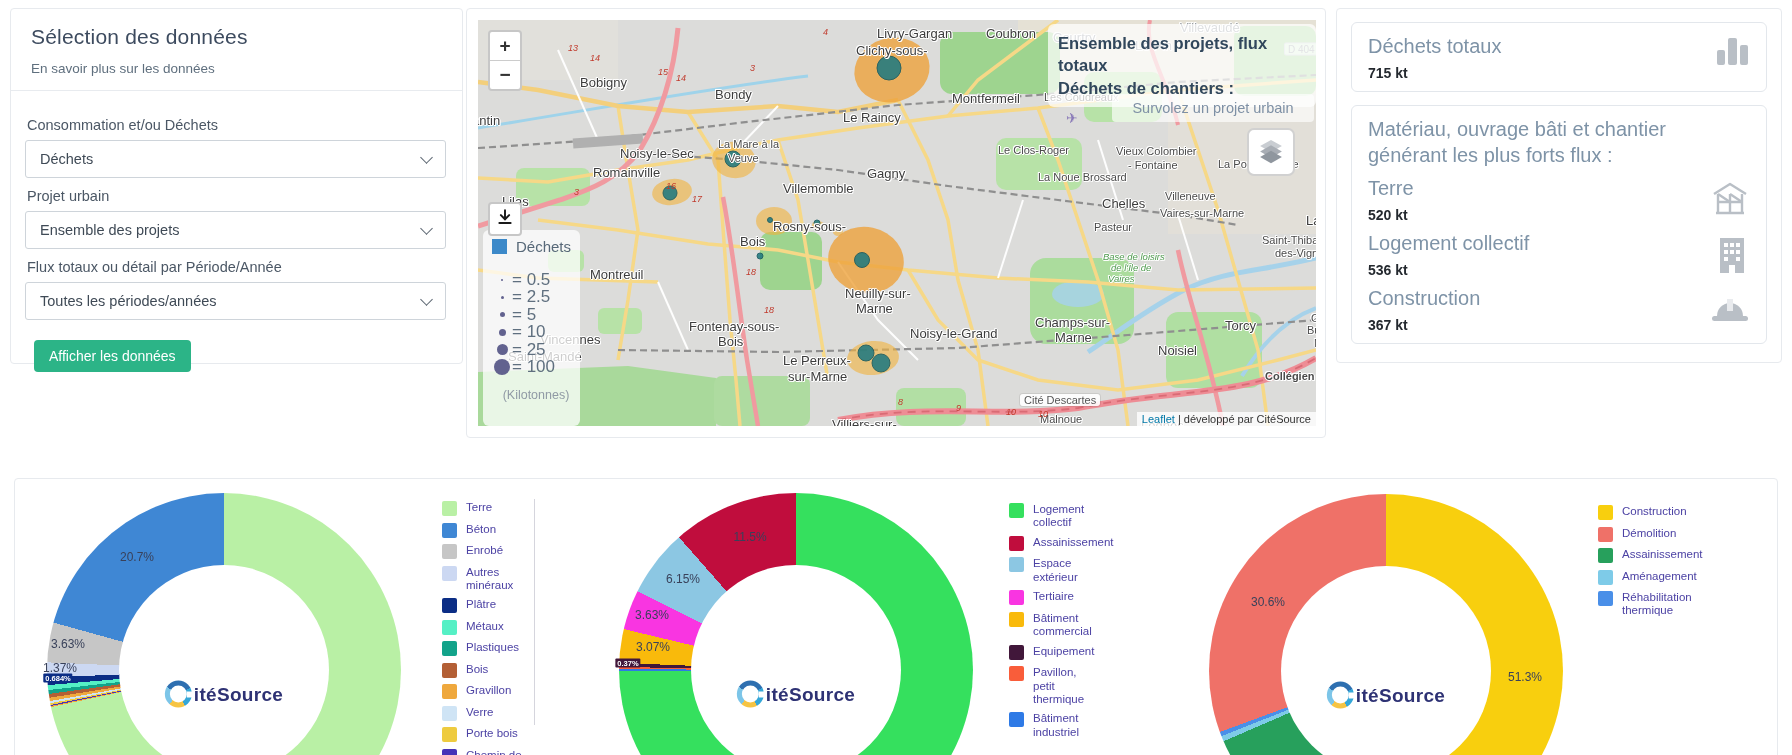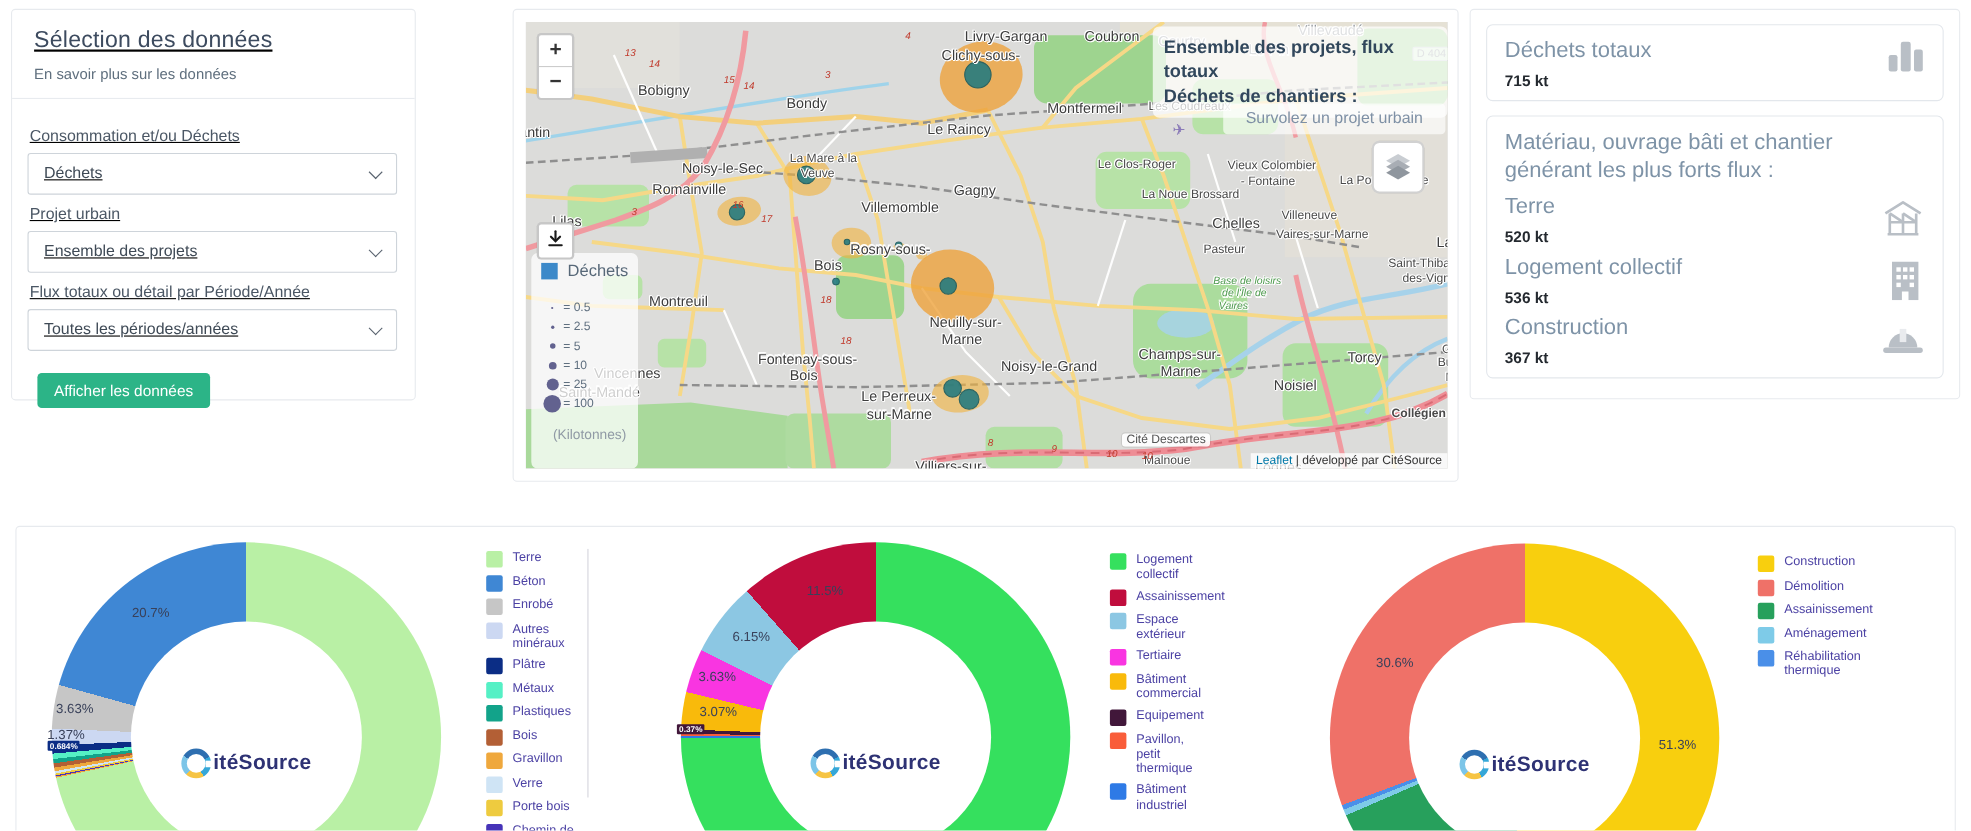--- a/index.html
+++ b/index.html
@@ -1,21 +1,21 @@
 <!DOCTYPE html>
 <html style="--accent-green: #2cb487; --marker-teal: #217a80; --project-yellow: #f2b33c; --leaflet-link-blue: #0078a8; --legend-dot-purple: #62628f; --waste-swatch-blue: #3c89c9;"><head>
 <meta charset="utf-8">
 <style>
   html,body{margin:0;padding:0;width:1792px;height:755px;overflow:hidden;background:#fff;
     font-family:"Liberation Sans",sans-serif;}
   .page{position:relative;width:1792px;height:755px;}
   .card{position:absolute;background:#fff;border:1px solid #e7eaee;border-radius:4px;box-sizing:border-box;}
 
   
-  .left-panel{left:10px;top:8px;width:368px;height:356px;text-decoration:underline;}
+  .left-panel{left:10px;top:8px;width:453px;height:356px;}
   .lp-head{padding:16px 16px 0 20px;}
   .lp-title{font-size:21px;color:#3d4b5f;font-weight:400;margin:0 0 10px 0;letter-spacing:.2px;}
   .lp-link{font-size:13.5px;color:#5f6f7e;text-decoration:none;display:inline-block;margin-bottom:14px;cursor:pointer;}
   .lp-divider{border-top:1px solid #e8ebef;}
   .fields{padding:16px 16px 0 14px;}
   .flabel{font-size:14.5px;color:#4b5765;margin:10px 0 7px 2px;}
   .sel{position:relative;height:36px;border:1px solid #ced4da;border-radius:3px;background:#fff;
     display:flex;align-items:center;padding-left:14px;font-size:14.5px;color:#3f4a56;cursor:pointer;}
   .chev{position:absolute;right:14px;top:12px;width:8px;height:8px;border-right:1.6px solid #5a6470;
     border-bottom:1.6px solid #5a6470;transform:rotate(45deg);}
@@ -54,21 +54,21 @@
     cursor:pointer;z-index:6;}
 
   .size-legend{position:absolute;left:5px;top:210px;width:97px;height:196px;background:rgba(255,255,255,.75);
     border-radius:6px;z-index:5;box-sizing:border-box;padding:8px 0 0 9px;}
   .sl-title{display:flex;align-items:center;gap:9px;font-size:15px;color:#576878;}
   .sl-swatch{width:15px;height:15px;background:var(--waste-swatch-blue);display:inline-block;}
   #size-rows{margin-top:16px;}
   .sl-row{display:flex;align-items:center;height:17.5px;}
   .sl-dotcell{width:20px;display:flex;justify-content:center;}
   .sl-dot{background:var(--legend-dot-purple);border-radius:50%;display:inline-block;}
-  .sl-label{font-size:11px;color:#5f6f7f;}
+  .sl-label{font-size:17px;color:#5f6f7f;}
   .sl-unit{margin-top:12px;text-align:center;font-size:12.5px;color:#909aa5;}
 
   .map-titlebox{position:absolute;left:570px;top:4px;width:268px;box-sizing:border-box;background:rgba(255,255,255,.72);
     border-radius:6px;padding:8px 10px;z-index:5;}
   .map-titlebox div{font-size:16.5px;font-weight:700;color:#31475c;line-height:1.35;}
   .map-hint{position:absolute;left:634px;top:74px;width:202px;height:28px;background:rgba(255,255,255,.65);
     border-radius:4px;display:flex;align-items:center;justify-content:center;font-size:14.5px;color:#7e90a5;z-index:5;}
   .attrib{position:absolute;right:0;bottom:0;background:rgba(255,255,255,.8);font-size:11px;color:#333;
     padding:1px 5px;z-index:6;}
   .attrib a{color:var(--leaflet-link-blue);text-decoration:none;cursor:pointer;}

